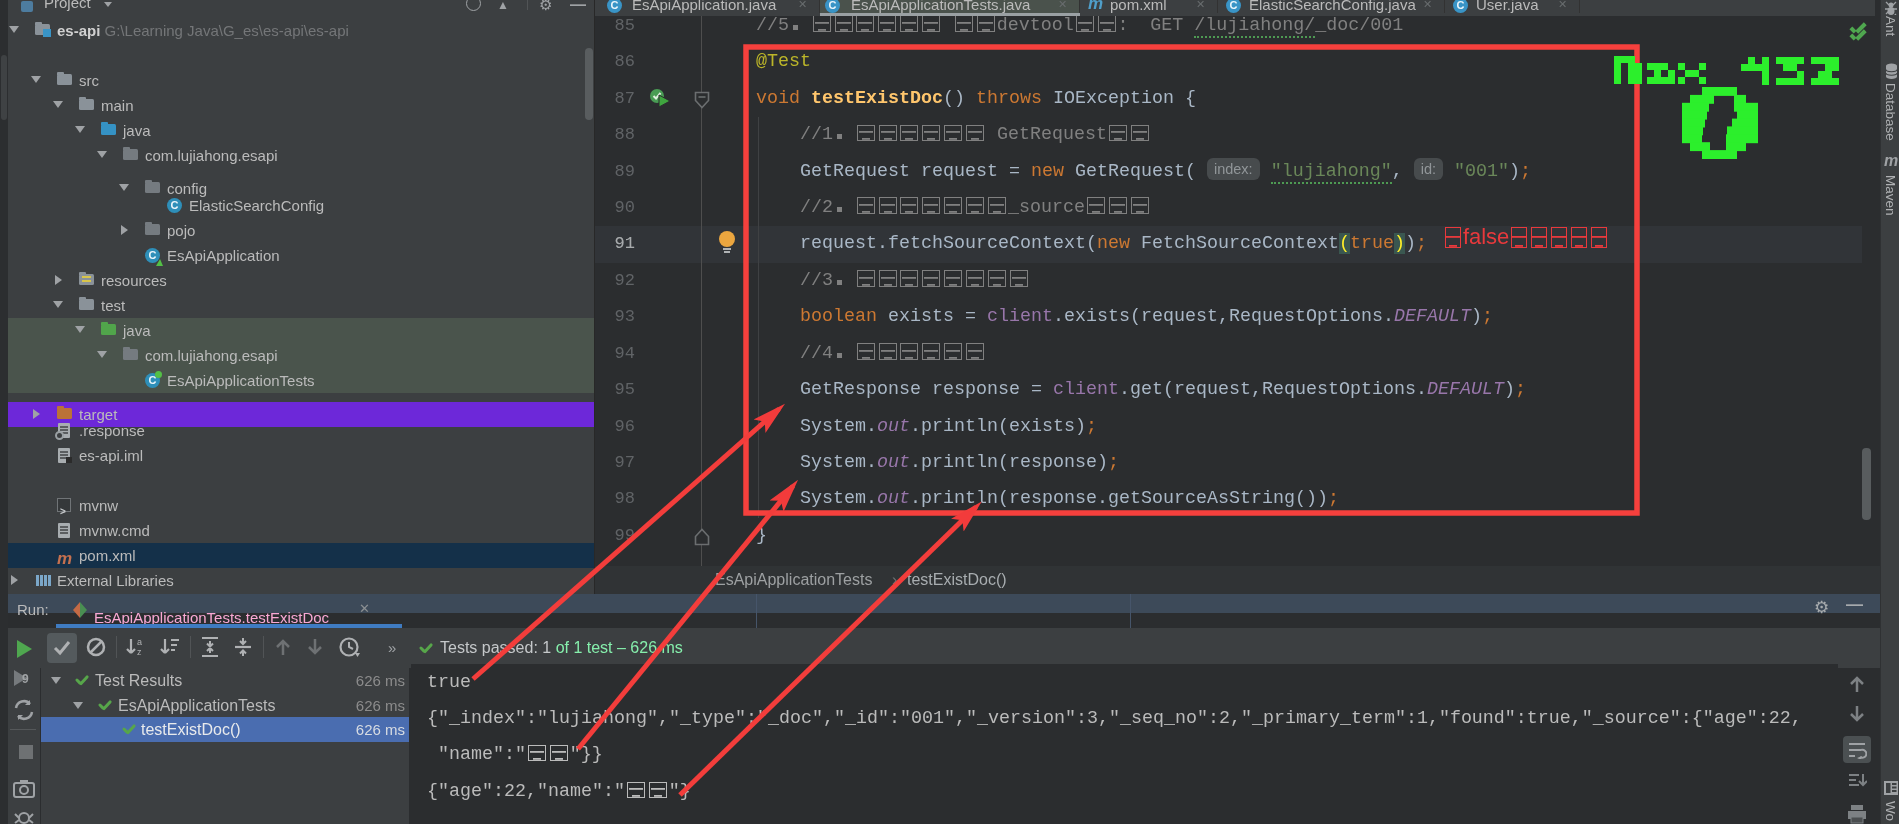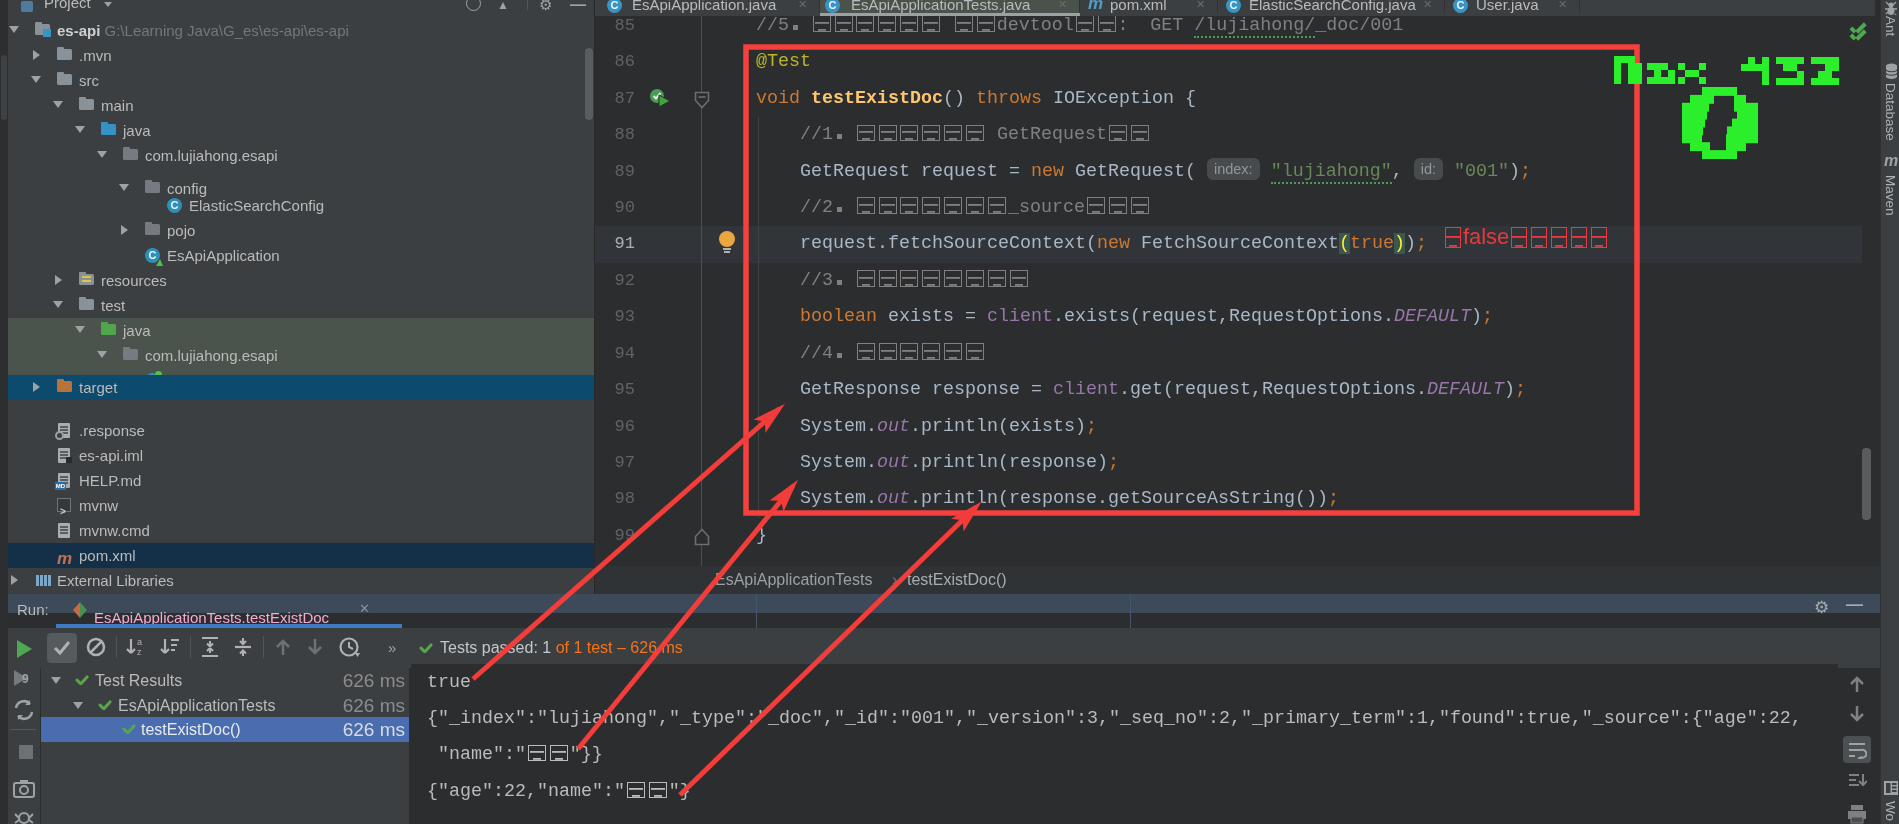--- a/index.html
+++ b/index.html
@@ -29,42 +29,37 @@
 .fw{display:inline-block;width:21.8px}
 .hint{display:inline-block;background:#474b4d;color:#919699;font-size:14.5px;font-family:"Liberation Sans",sans-serif;border-radius:6px;padding:1px 7px;vertical-align:2px;line-height:20px}
 .brace{background:#3a5750}
 .wavy{border-bottom:2px dotted #4e9a53}
 #runhdr{position:absolute;left:0;top:594px;width:1880px;height:19px;background:#3d4a59;color:#bbbbbb;font-size:15px}
 #runtool{position:absolute;left:0;top:628px;width:1880px;height:40px;background:#3c3f41}
 #runtree{position:absolute;left:41px;top:668px;width:368px;height:156px;background:#3c3f41}
 #lstripe{position:absolute;left:0;top:668px;width:40px;height:156px;background:#3c3f41}
 #console{position:absolute;left:411px;top:664px;width:1427px;height:160px;background:#2b2d2f}
 .rrow{position:absolute;left:0;width:368px;height:25px;line-height:25px;font-size:16px;color:#bbbbbb}
-.ms{position:absolute;right:4px;color:#8c8c8c;font-size:19px}
+.ms{position:absolute;right:4px;color:#8c8c8c;font-size:15px}
 .chk{position:absolute;width:16px;height:16px;top:4px}
 .chk:before{content:"";position:absolute;left:1.5px;top:8px;width:7px;height:2.6px;border-radius:2px;background:#57a64a;transform:rotate(45deg)}
 .chk:after{content:"";position:absolute;left:5px;top:6.5px;width:11.5px;height:2.6px;border-radius:2px;background:#57a64a;transform:rotate(-48deg)}
 .cons{position:absolute;font-family:"Liberation Mono",monospace;font-size:18.33px;color:#bbbbbb;white-space:pre;line-height:36.4px}
 #rstripe{position:absolute;left:1880px;top:0;width:19px;height:824px;background:#3c3f41;border-left:1px solid #2f3133}
 .vlab{position:absolute;left:2px;writing-mode:vertical-rl;font-size:13.5px;color:#afb1b3}
 #crumbs{position:absolute;left:595px;top:566px;width:1285px;height:28px;background:#303335;font-size:16px;color:#9da0a2;line-height:28px}
 </style></head>
 <body>
 <div id="proj">
     <div class="trow" style="top:18px">
       <span class="arr dn" style="left:9px"></span>
       <span class="fold" style="left:35px;background:#8a9299"></span>
       <span style="position:absolute;left:43px;top:11px;width:8px;height:8px;background:#3994c6"></span>
       <span style="position:absolute;left:57px"><b>es-api</b> <span class="tpath">G:\Learning Java\G_es\es-api\es-api</span></span>
     </div>
-    <div class="trow" style="top:43px">
-      <span class="arr rt" style="left:33px"></span>
-      <span class="fold" style="left:57px;background:#8a9299"></span>
-      <span style="position:absolute;left:79px">.mvn</span>
-    </div>
     <div class="trow" style="top:68px">
       <span class="arr dn" style="left:31px"></span>
       <span class="fold" style="left:57px;background:#8a9299"></span>
       <span style="position:absolute;left:79px">src</span>
     </div>
     <div class="trow" style="top:93px">
       <span class="arr dn" style="left:53px"></span>
       <span class="fold" style="left:79px;background:#8a9299"></span>
       <span style="position:absolute;left:101px">main</span>
     </div>
@@ -127,21 +122,21 @@
       <span style="position:absolute;left:145px">com.lujiahong.esapi</span>
     </div>
     <div class="trow" style="top:368px;background:#4a544c">
       <span class="ficon" style="left:145px">
         <span style="position:absolute;inset:0;border-radius:50%;background:#2e8fb9"></span>
         <span style="position:absolute;left:0;top:0;width:15px;text-align:center;font-size:11px;line-height:15px;color:#eaf5fb;font-weight:bold">C</span>
         <span style="position:absolute;right:-2px;top:-2px;width:7px;height:7px;border-radius:50%;background:#53c046"></span>
       </span>
       <span style="position:absolute;left:167px">EsApiApplicationTests</span>
     </div>
-    <div class="trow" style="top:375px;background:#0c4a6e">
+    <div class="trow" style="top:402px;background:#6d28d9">
       <span class="arr rt" style="left:33px"></span>
       <span class="fold" style="left:57px;background:#bb7238"></span>
       <span style="position:absolute;left:79px">target</span>
     </div>
     <div class="trow" style="top:418px">
       <span class="ficon" style="left:57px">
         <span style="position:absolute;left:1px;top:0;width:12px;height:15px;background:#a8adb0;border-radius:1px"></span>
         <span style="position:absolute;left:3px;top:3px;width:8px;height:1.6px;background:#5b5e60"></span>
         <span style="position:absolute;left:3px;top:6px;width:8px;height:1.6px;background:#5b5e60"></span>
         <span style="position:absolute;left:3px;top:9px;width:8px;height:1.6px;background:#5b5e60"></span>
@@ -151,30 +146,20 @@
     </div>
     <div class="trow" style="top:443px">
       <span class="ficon" style="left:57px">
         <span style="position:absolute;left:1px;top:0;width:12px;height:15px;background:#a8adb0;border-radius:1px"></span>
         <span style="position:absolute;left:3px;top:3px;width:8px;height:1.6px;background:#5b5e60"></span>
         <span style="position:absolute;left:3px;top:6px;width:8px;height:1.6px;background:#5b5e60"></span>
         <span style="position:absolute;left:3px;top:9px;width:8px;height:1.6px;background:#5b5e60"></span>
         <span style="position:absolute;right:0;bottom:0;width:6px;height:6px;background:#2b2b2b"></span>
       </span>
       <span style="position:absolute;left:79px">es-api.iml</span>
-    </div>
-    <div class="trow" style="top:468px">
-      <span class="ficon" style="left:57px">
-        <span style="position:absolute;left:1px;top:0;width:12px;height:15px;background:#a8adb0;border-radius:1px"></span>
-        <span style="position:absolute;left:3px;top:3px;width:8px;height:1.6px;background:#5b5e60"></span>
-        <span style="position:absolute;left:3px;top:6px;width:8px;height:1.6px;background:#5b5e60"></span>
-        <span style="position:absolute;left:3px;top:9px;width:8px;height:1.6px;background:#5b5e60"></span>
-        <span style="position:absolute;left:-2px;bottom:-2px;width:11px;height:8px;background:#2f6da0;color:#fff;font-size:6px;line-height:8px;text-align:center;font-weight:bold">MD</span>
-      </span>
-      <span style="position:absolute;left:79px">HELP.md</span>
     </div>
     <div class="trow" style="top:493px">
       <span class="ficon" style="left:57px">
         <span style="position:absolute;left:0;top:0;width:14px;height:14px;background:#35383a;border:1px solid #707477"></span>
         <span style="position:absolute;left:3px;top:1px;color:#c7cacc;font-size:10px;font-weight:bold">&gt;</span>
       </span>
       <span style="position:absolute;left:79px">mvnw</span>
     </div>
     <div class="trow" style="top:518px">
       <span class="ficon" style="left:57px">
@@ -357,21 +342,21 @@
 <span class="abs" style="left:304px;top:636px;width:24px;height:22px"><svg width="22" height="22">
       <path d="M11 3 v14 M5 11 l6 6 6-6" stroke="#6e7173" stroke-width="2.5" fill="none"></path>
     </svg></span>
 <span class="abs" style="left:338px;top:636px;width:24px;height:22px"><svg width="24" height="22">
       <circle cx="11" cy="11" r="8.5" stroke="#afb1b3" stroke-width="2.2" fill="none"></circle>
       <path d="M11 6 v5 l4 2" stroke="#afb1b3" stroke-width="2" fill="none"></path>
       <path d="M17 17 l5 0 -2.5 4 z" fill="#afb1b3"></path>
     </svg></span>
 <span class="abs" style="left:388px;top:639px;color:#9fa2a5;font-size:15px">»</span>
 <span class="chk" style="left:417px;top:640px"></span>
-<span class="abs" style="left:440px;top:639px;font-size:16px;color:#c5c8ca">Tests passed: 1 <span style="color:#f97316">of 1 test – 626 ms</span></span>
+<span class="abs" style="left:440px;top:639px;font-size:16px;color:#c5c8ca">Tests passed: 1 <span style="color:#86efac">of 1 test – 626 ms</span></span>
 <div id="lstripe"></div>
 <span class="abs" style="left:14px;top:670px;width:0;height:0;border-top:8px solid transparent;border-bottom:8px solid transparent;border-left:13px solid #767a7d"></span>
 <span class="abs" style="left:22px;top:672px;color:#a0a3a5;font-size:12px;font-weight:bold">9</span>
 <svg class="abs" style="left:12px;top:698px" width="24" height="24">
     <path d="M4 10 a8 8 0 0 1 14-4" stroke="#9fa2a5" stroke-width="2.5" fill="none"></path>
     <path d="M20 14 a8 8 0 0 1 -14 4" stroke="#9fa2a5" stroke-width="2.5" fill="none"></path>
     <path d="M18 2 v5 h-5 z" fill="#9fa2a5"></path>
     <path d="M6 22 v-5 h5 z" fill="#9fa2a5"></path>
   </svg>
 <span class="abs" style="left:10px;top:729px;width:26px;height:1px;background:#55585a"></span>

